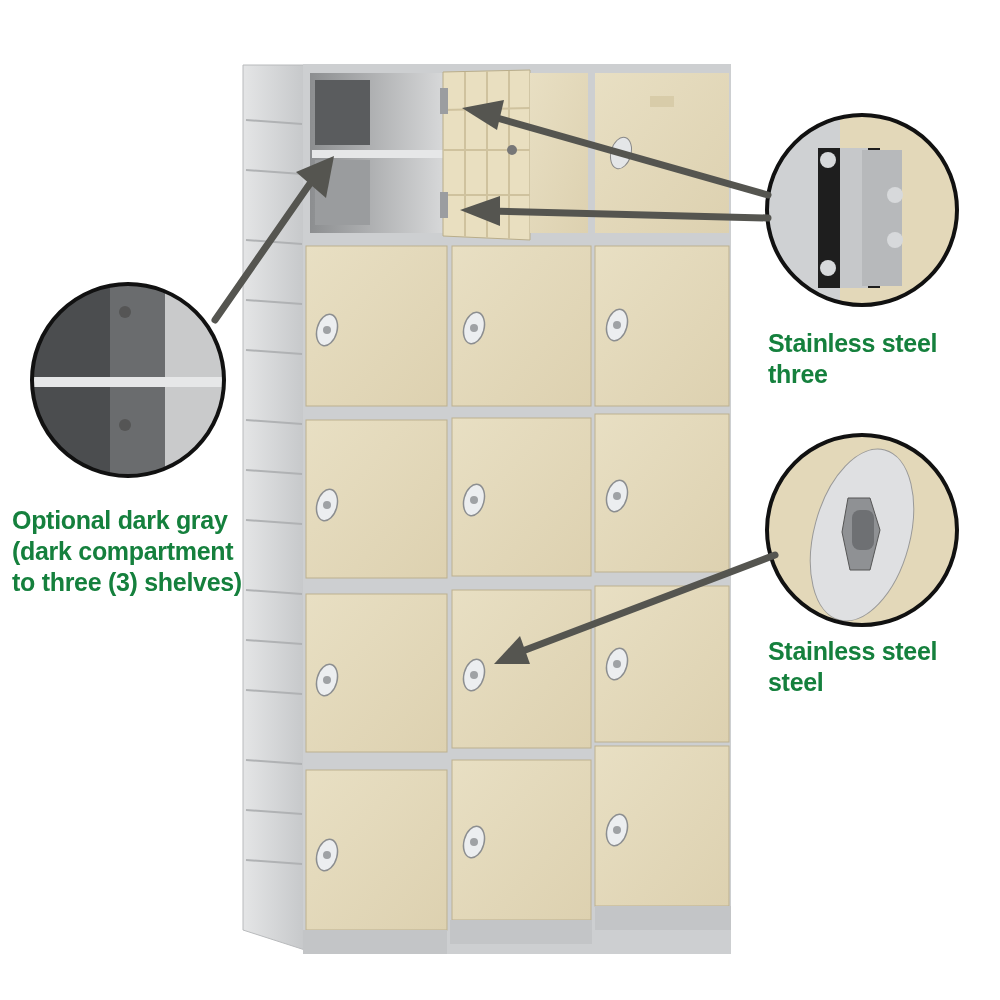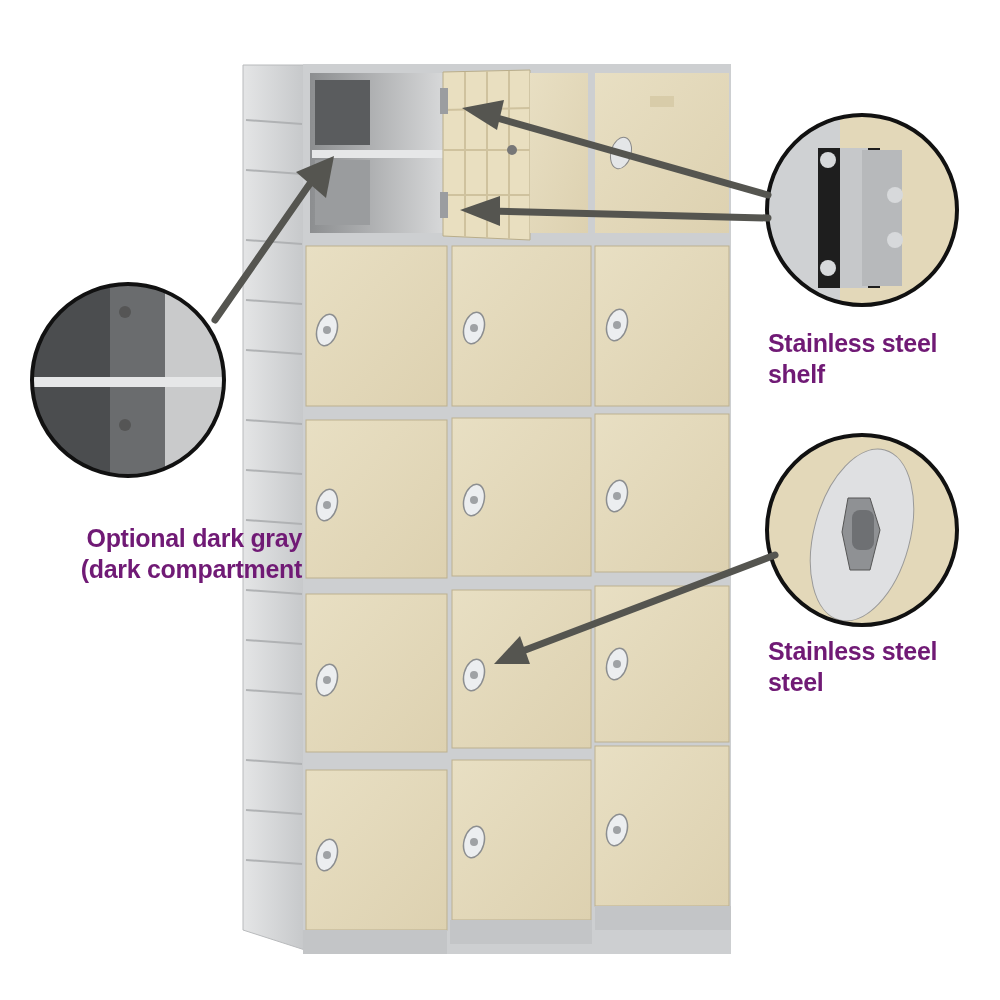--- a/index.html
+++ b/index.html
@@ -1,19 +1,19 @@
 <!DOCTYPE html>
 <html><head>
 <meta charset="utf-8">
 <style>
   html,body{margin:0;padding:0;background:#fff;}
   body{width:1000px;height:1000px;position:relative;overflow:hidden;font-family:"Liberation Sans","DejaVu Sans",sans-serif;}
   .stage{position:absolute;left:0;top:0;width:1000px;height:1000px;}
-  .caption{position:absolute;font-weight:bold;color:#701a75;font-size:25px;line-height:31px;letter-spacing:-0.3px;}
-  .cap-left{left:12px;top:523px;width:290px;text-align:right;}
+  .caption{position:absolute;font-weight:bold;color:#15803d;font-size:25px;line-height:31px;letter-spacing:-0.3px;}
+  .cap-left{left:12px;top:505px;width:290px;text-align:left;}
   .cap-hinge{left:768px;top:328px;}
   .cap-hasp{left:768px;top:636px;}
 </style>
 </head>
 <body>
 
 <div class="stage">
 <svg width="1000" height="1000" viewBox="0 0 1000 1000" xmlns="http://www.w3.org/2000/svg">
   <defs>
     <linearGradient id="sideG" x1="0" x2="1" y1="0" y2="0">
@@ -189,22 +189,23 @@
     <polygon points="460,210 500,196 500,226" stroke="none"></polygon>
 
     <line x1="775" y1="555" x2="520" y2="652" stroke-width="7"></line>
     <polygon points="494,664 520,636 530,664" stroke="none"></polygon>
   </g>
 </svg>
 
 <div class="caption cap-left">
   <div>Optional dark gray</div>
   <div>(dark compartment</div>
+  <div>to three (3) shelves)</div>
 </div>
 <div class="caption cap-hinge">
   <div>Stainless steel</div>
-  <div>shelf</div>
+  <div>three</div>
 </div>
 <div class="caption cap-hasp">
   <div>Stainless steel</div>
   <div>steel</div>
 </div>
 </div>
 
 </body></html>

